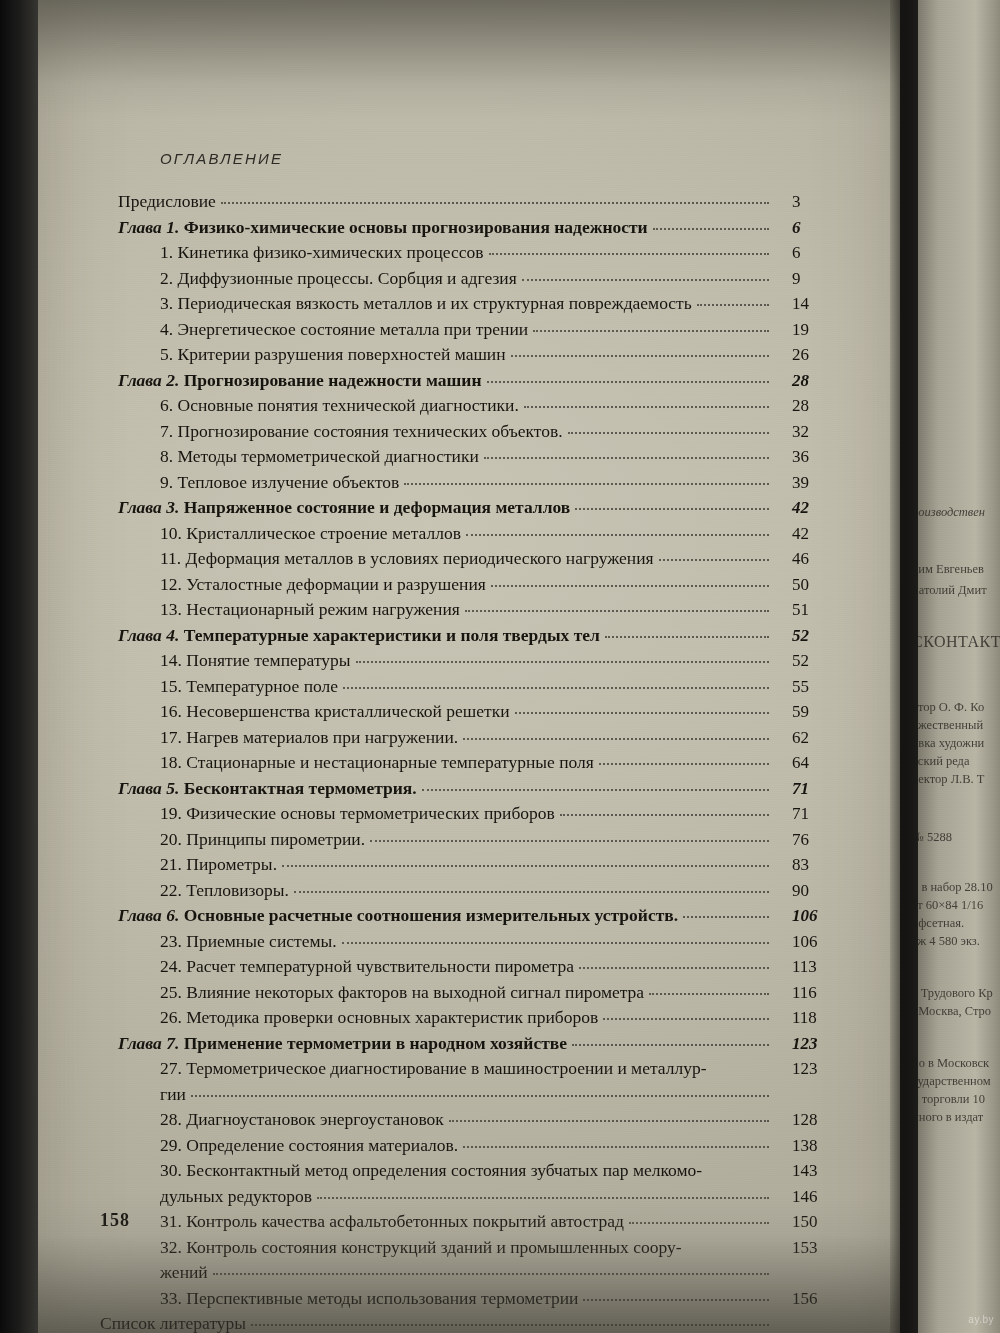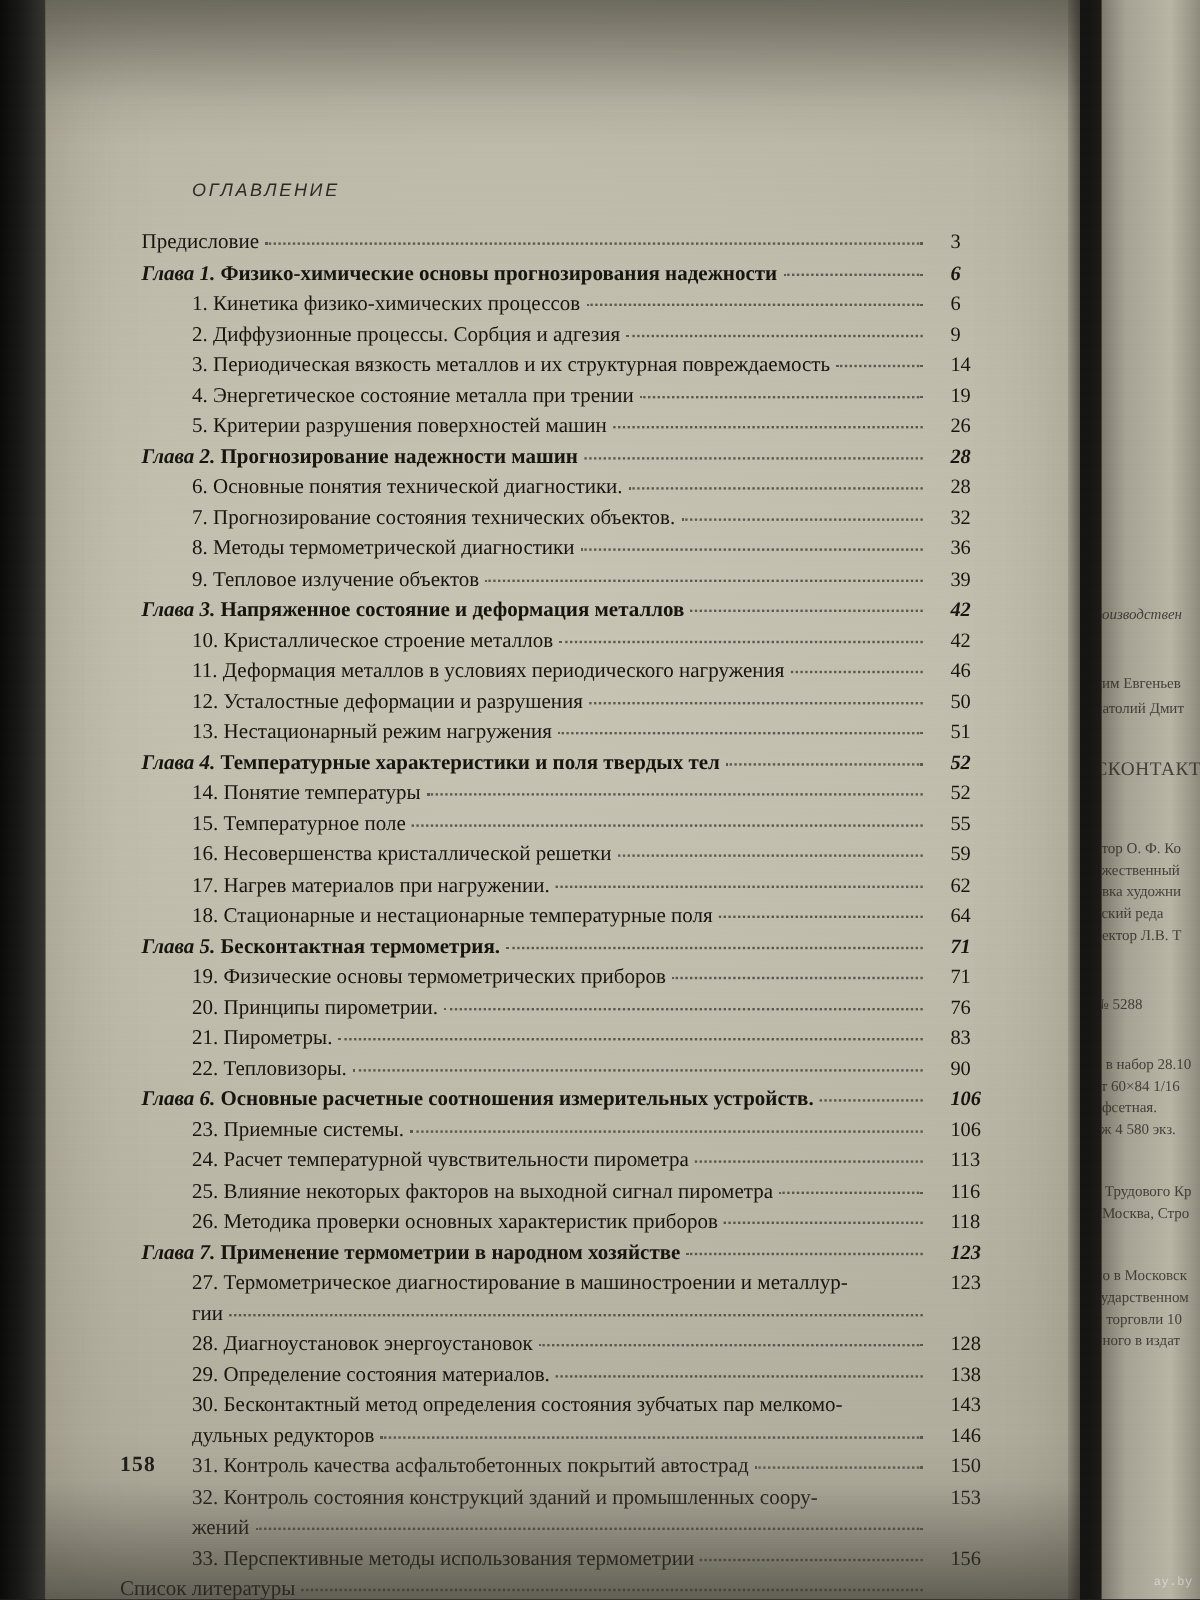--- a/index.html
+++ b/index.html
@@ -88,21 +88,21 @@
   .right-page .rtext.em { font-style: italic; }
   .right-page .rtext.big { font-size: 16px; letter-spacing: 0.5px; }
 
   
   .watermark {
     position: absolute;
     right: 6px;
     bottom: 8px;
     font-size: 10px;
     color: rgba(255,255,255,0.45);
-    font-family: Liberation Mono, monospace;
+    font-family: Liberation Sans, sans-serif;
     letter-spacing: 0.5px;
   }
 
   
   .toc {
     position: absolute;
     left: 118px;
     top: 150px;
     width: 720px;
     color: #1d1b16;

